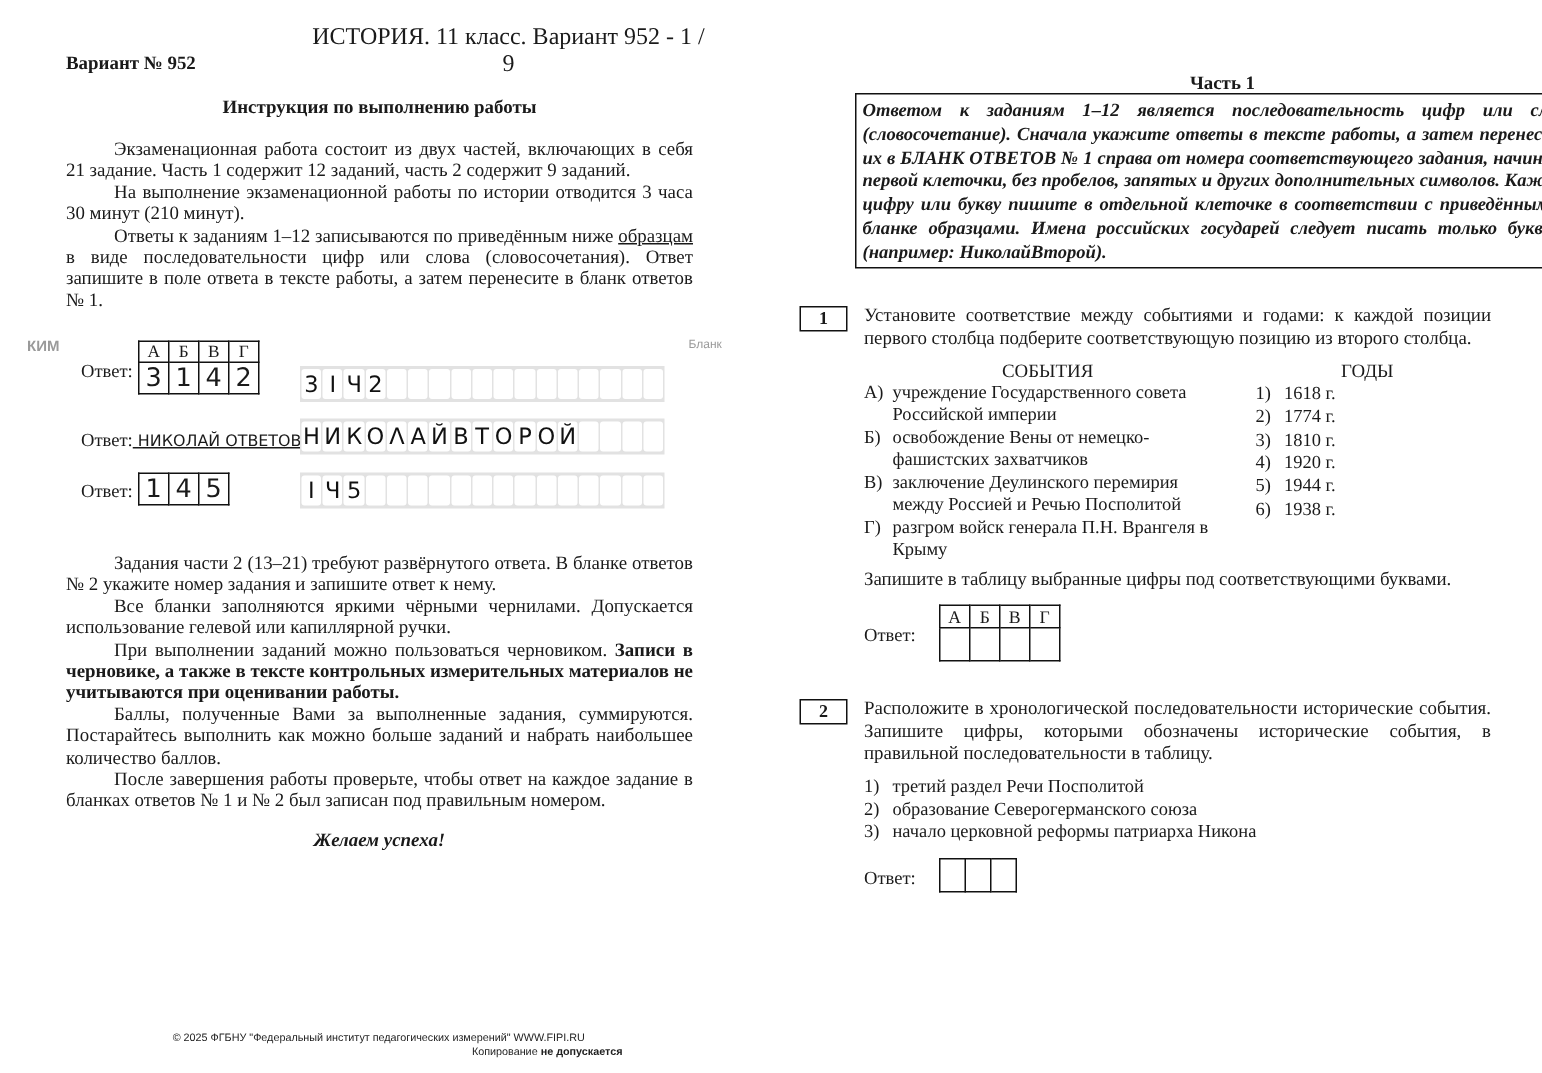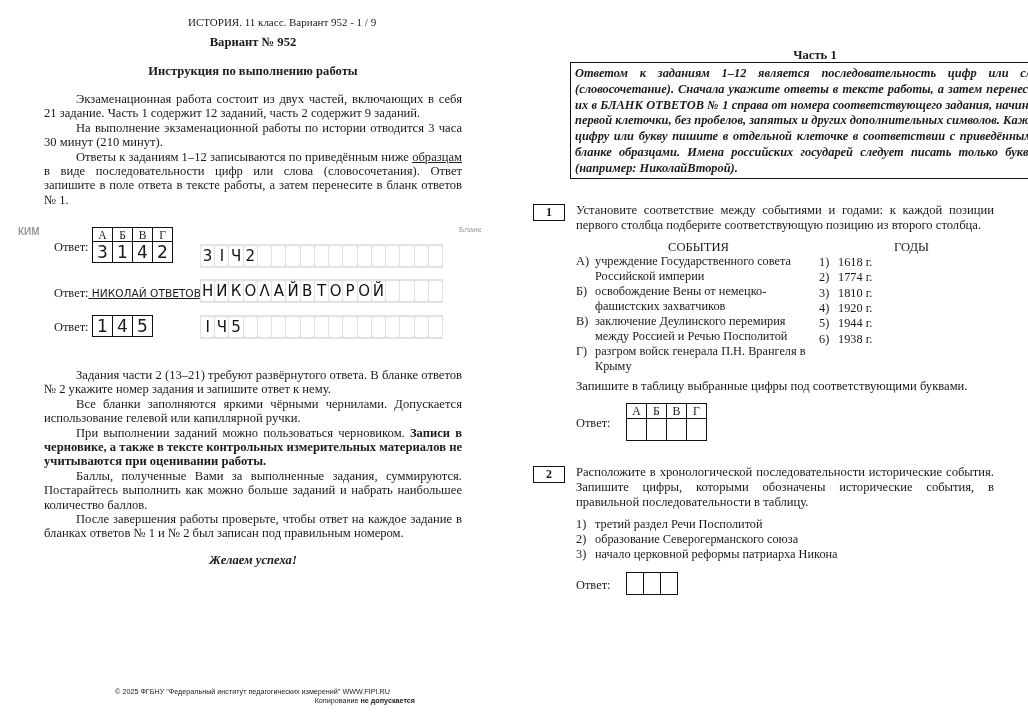--- a/index.html
+++ b/index.html
@@ -3,22 +3,22 @@
 <meta charset="utf-8">
 <style>
   html, body { margin: 0; padding: 0; background: #ffffff; }
   body {
     width: 1028px; height: 715px; position: relative; overflow: hidden;
     font-family: "Liberation Serif", serif; color: #1a1a1a; font-size: 12.6px;
   }
   .page-left { position: absolute; left: 0; top: 0; width: 514px; height: 715px; }
   .page-right { position: absolute; left: 514px; top: 0; width: 514px; height: 715px; }
 
-  .running-header { position: absolute; left: 188px; width: 262px; top: 16px; text-align: left; font-size: 11px; }
-  .variant-title { position: absolute; left: 44px; width: 418px; top: 35px; text-align: center; font-weight: bold; font-size: 12.6px; }
+  .running-header { position: absolute; left: 208px; width: 262px; top: 16px; text-align: center; font-size: 16px; }
+  .variant-title { position: absolute; left: 44px; width: 418px; top: 35px; font-weight: bold; font-size: 12.6px; }
   .instr-title { position: absolute; left: 44px; width: 418px; top: 64px; text-align: center; font-weight: bold; font-size: 12.6px; }
 
   .para-block { position: absolute; left: 44px; width: 418px; line-height: 14.4px; text-align: justify; font-size: 12.6px; }
   .para-block p { margin: 0; text-indent: 32px; }
   .para-block u { text-decoration: underline; }
   .para-block b { font-weight: bold; }
 
   .kim-label { position: absolute; left: 18px; top: 226px; font-family: "Liberation Sans", sans-serif; font-size: 10px; color: #9a9a9a; font-weight: bold; }
   .blank-label { position: absolute; left: 459px; top: 225px; font-family: "Liberation Sans", sans-serif; font-size: 8px; color: #9a9a9a; }
 
@@ -44,21 +44,21 @@
   .part-title { position: absolute; left: 61px; width: 480px; top: 48px; text-align: center; font-weight: bold; font-size: 12.6px; }
   .part-box { position: absolute; left: 56px; width: 485px; top: 62px; height: 117px; border: 1.5px solid #111; box-sizing: border-box; padding: 3px 4px; font-weight: bold; font-style: italic; font-size: 12.4px; line-height: 15.8px; text-align: justify; }
 
   .task-num { position: absolute; left: 19px; width: 30px; height: 15px; border: 1.3px solid #111; text-align: center; font-weight: bold; font-size: 12px; line-height: 15px; }
   .task-text { position: absolute; left: 62px; width: 418px; font-size: 12.6px; line-height: 15px; text-align: justify; }
 
   .col-head { position: absolute; font-size: 12.6px; }
   .ev-item { position: absolute; left: 62px; width: 240px; font-size: 12.3px; line-height: 15px; }
   .ev-item .lt { position: absolute; left: 0; top: 0; width: 18px; }
   .ev-item .tx { position: absolute; left: 19px; top: 0; width: 220px; }
-  .yr-item { position: absolute; left: 305px; font-size: 12.3px; line-height: 15px; }
+  .yr-item { position: absolute; left: 323px; font-size: 12.3px; line-height: 15px; }
   .yr-item .n { display: inline-block; width: 19px; }
 
   table.ans2 { border-collapse: collapse; position: absolute; }
   table.ans2 td { border: 1px solid #111; text-align: center; padding: 0; width: 19px; }
   table.ans2 tr.hdr td { height: 14px; font-size: 11.8px; line-height: 13px; }
   table.ans2 tr.val td { height: 21px; }
 
   .seq-item { position: absolute; left: 62px; font-size: 12.3px; line-height: 15px; }
   .seq-item .n { display: inline-block; width: 19px; }
 </style>

